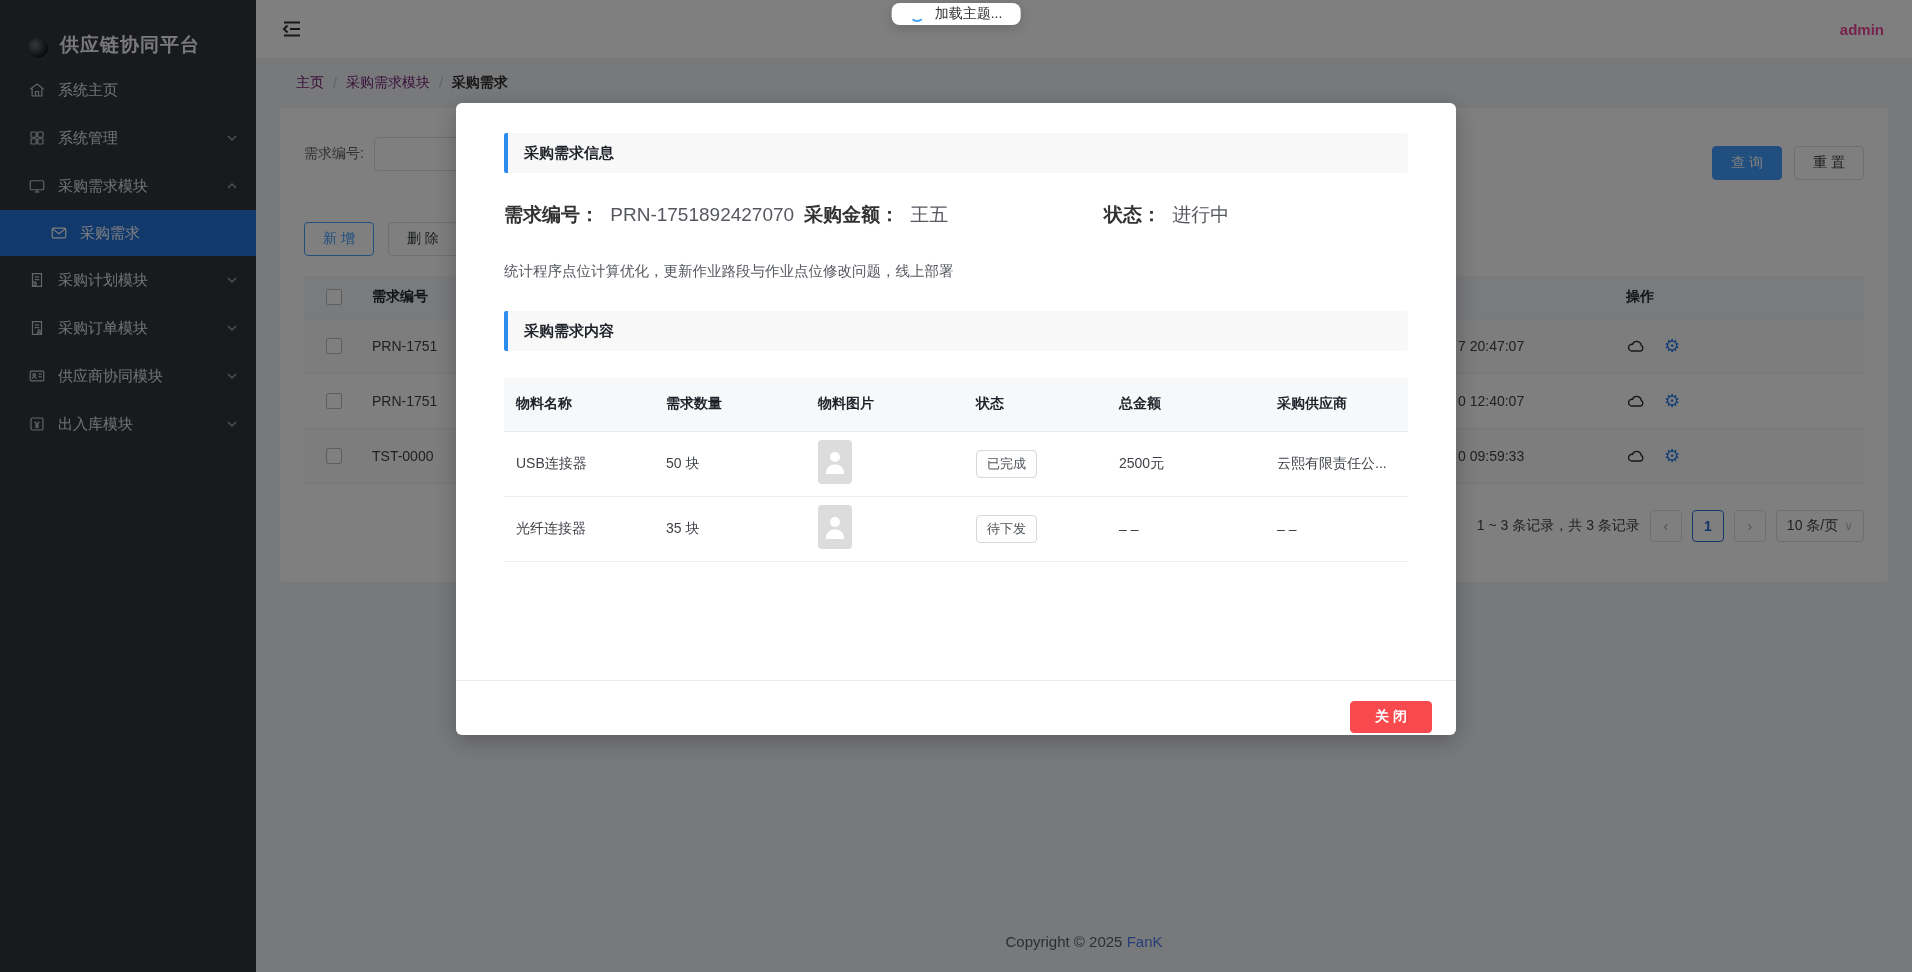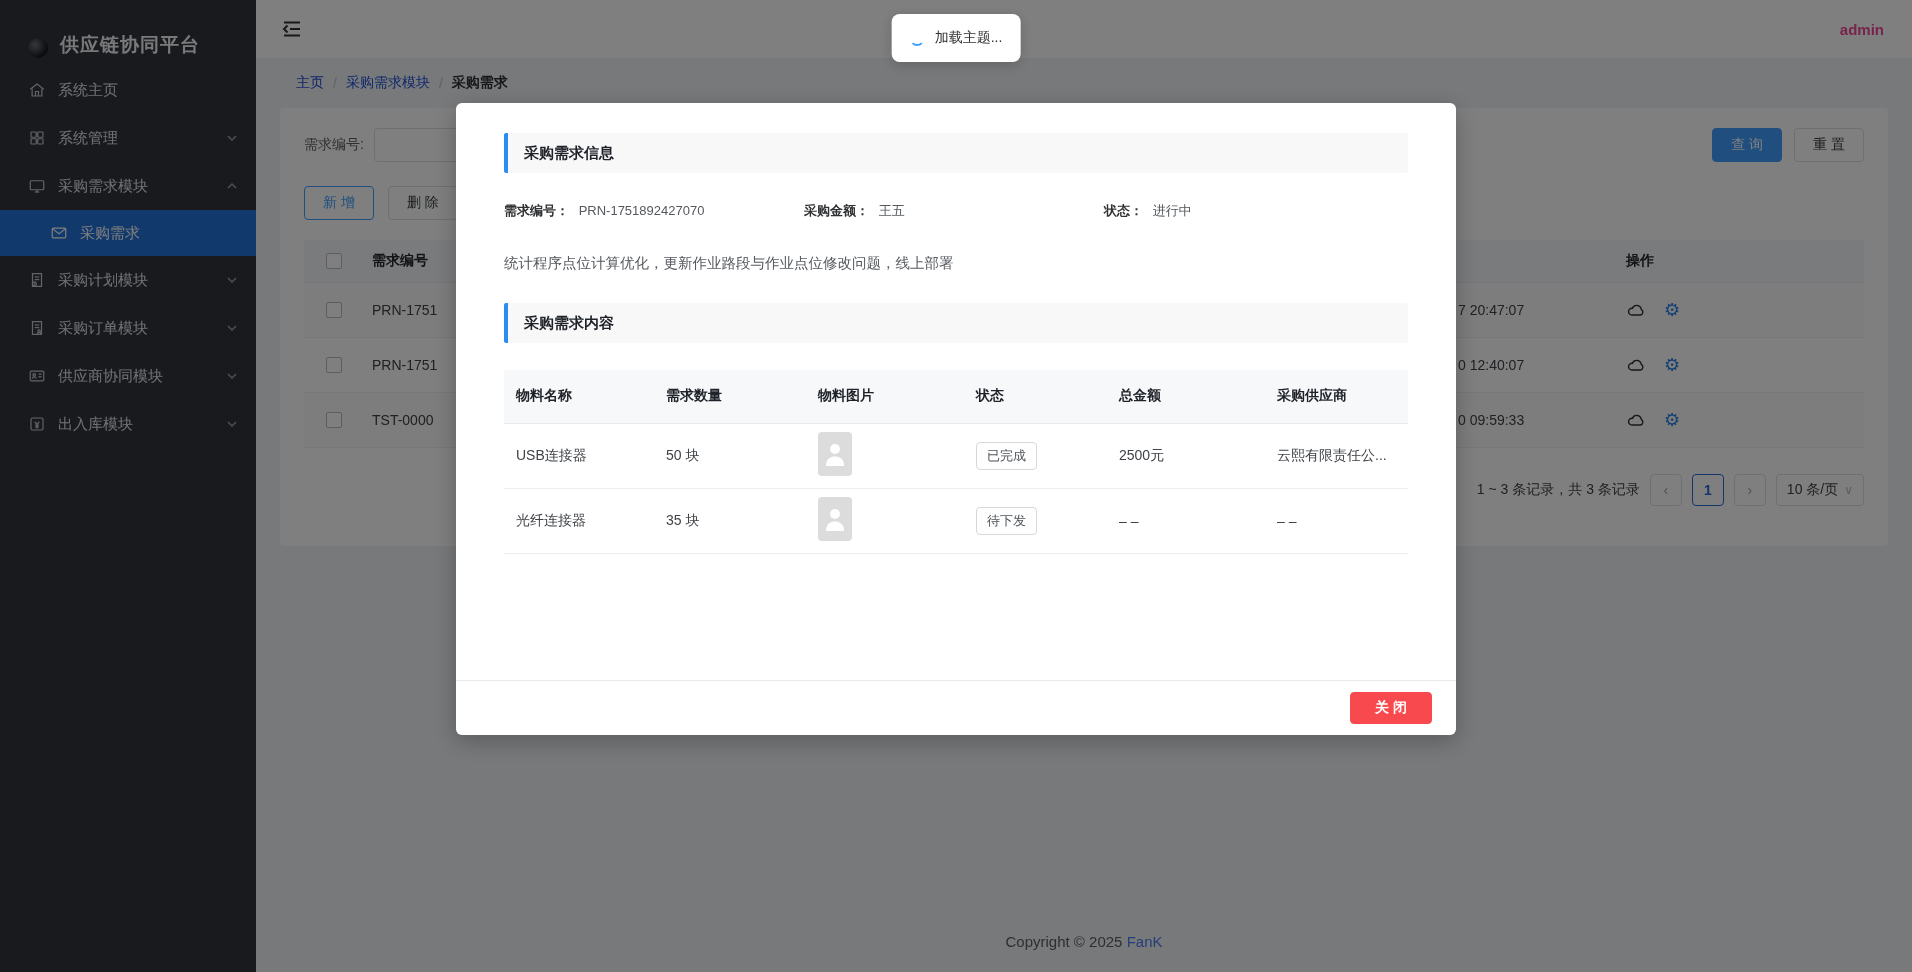--- a/index.html
+++ b/index.html
@@ -24,30 +24,30 @@
   svg.icon { display:block; width:100%; height:100%; }
 
   
   .main { flex:1 1 auto; display:flex; flex-direction:column; height:100%; position:relative; }
   .topbar { height:58px; background:#ffffff; display:flex; align-items:center; padding:0 28px 0 24px; flex:0 0 58px; }
   .collapse-btn { width:24px; height:24px; color:#303133; cursor:pointer; }
   .topbar-right { margin-left:auto; font-weight:bold; font-size:15px; color:#ec4899; }
 
   .content { flex:1 1 auto; padding:16px 24px 0 24px; }
   .breadcrumb { display:flex; align-items:center; gap:9px; font-size:14px; padding-left:16px; }
-  .breadcrumb .bc-link { color:#1d4ed8; cursor:pointer; }
+  .breadcrumb .bc-link { color:#701a75; cursor:pointer; }
   .breadcrumb .bc-sep { color:#c0c4cc; }
   .breadcrumb .bc-current { color:#303133; font-weight:bold; }
 
   .card { background:#ffffff; border-radius:4px; margin-top:16px; padding:20px 24px 40px 24px; }
   .search-row { display:flex; align-items:center; }
   .search-label { color:#606266; margin-right:10px; }
   .search-input { width:240px; height:34px; border:1px solid #dcdfe6; border-radius:4px; background:#fff; padding:0 10px; font-size:14px; outline:none; }
   .search-actions { margin-left:auto; display:flex; gap:12px; }
-  .btn { height:34px; padding:0 18px; border-radius:4px; font-size:14px; cursor:pointer; border:1px solid #dcdfe6; background:#fff; color:#3b3e43; display:inline-flex; align-items:center; justify-content:center; }
+  .btn { height:34px; padding:0 18px; border-radius:4px; font-size:14px; cursor:pointer; border:1px solid #dcdfe6; background:#fff; color:#3b3e43; display:inline-flex; align-items:center; justify-content:center;margin-top:18px; }
   .btn.primary { background:#409eff; border-color:#409eff; color:#fff; }
   .btn.plain-primary { background:#fff; border-color:#409eff; color:#409eff; }
   .btn.danger { background:#f7494e; border-color:#f7494e; color:#fff; font-weight:bold; }
   .toolbar-row { display:flex; gap:14px; margin-top:24px; }
 
   
   .lst { margin-top:20px; border-bottom:1px solid #ebeef5; }
   .lst-row { display:flex; align-items:center; border-top:1px solid #ebeef5; height:55px; font-size:14px; color:#3f4247; }
   .lst-row.head { height:42px; background:#f5f7fa; font-weight:bold; color:#25282d; border-top:none; }
   .lst-row.stripe { background:#fafafa; }
@@ -66,32 +66,32 @@
   .pg-btn.page { color:#2b6cd4; border-color:#2b6cd4; font-weight:bold; }
   .pg-size { height:32px; border:1px solid #dcdfe6; border-radius:4px; background:#fff; display:flex; align-items:center; padding:8px 10px; gap:6px; cursor:pointer; color:#3f4247; }
   .pg-size .caret { color:#b6babf; font-size:12px; }
 
   .copyright { position:absolute; bottom:22px; left:0; right:0; text-align:center; color:#5b6066; font-size:15px; }
   .copyright .brand { color:#4d7df0; cursor:pointer; }
 
   
   .overlay { position:fixed; inset:0; background:rgba(0,0,0,0.5); z-index:100; }
 
-  .toast { position:fixed; top:14px; left:50%; transform:translateX(-50%); z-index:300; background:#fff; border-radius:8px; box-shadow:0 3px 14px rgba(0,0,0,.18); padding:15px 18px; display:flex; align-items:center; gap:10px; font-size:14px; color:#303133; }
+  .toast { position:fixed; top:3px; left:50%; transform:translateX(-50%); z-index:300; background:#fff; border-radius:8px; box-shadow:0 3px 14px rgba(0,0,0,.18); padding:2px 18px; display:flex; align-items:center; gap:10px; font-size:14px; color:#303133; }
   .spinner { width:15px; height:15px; border:2px solid transparent; border-bottom-color:#409eff; border-radius:50%; animation:spin 1s linear infinite; }
   @keyframes spin { to { transform:rotate(360deg); } }
 
   .dialog { position:fixed; top:103px; left:50%; margin-left:-500px; width:1000px; height:632px; background:#fff; border-radius:6px; box-shadow:0 6px 24px rgba(0,0,0,.25); z-index:200; display:flex; flex-direction:column; }
   .dlg-header { padding:22px 30px 0 48px; display:flex; align-items:flex-start; }
   .dlg-title { font-size:17px; font-weight:bold; color:#1f2329; }
   .dlg-close { margin-left:auto; width:20px; height:20px; color:#909399; cursor:pointer; }
   .dlg-body { flex:1 1 auto; padding:30px 48px 0 48px; }
   .sec-bar { height:40px; background:#f8f8f9; border-left:4px solid #2d8cf0; border-radius:2px; display:flex; align-items:center; padding-left:16px; font-size:15px; font-weight:bold; color:#1f2329; }
   .fields-row { display:flex; margin:29px 0 28px 0; }
-  .field { width:300px; flex:0 0 300px; font-size:13px; }
+  .field { width:300px; flex:0 0 300px; font-size:19px; }
   .field .f-label { font-weight:bold; color:#303133; }
   .field .f-value { color:#55585e; margin-left:6px; }
   .content-text { margin:34px 0 30px 0; color:#55585e; font-size:14.5px; }
   .dlg-table { width:100%; border-collapse:collapse; table-layout:fixed; margin-top:27px; }
   .dlg-table th { background:#f7f8fa; height:53px; text-align:left; font-size:14px; color:#1f2329; padding:0 12px; font-weight:bold; border-bottom:1px solid #e8eaec; }
   .dlg-table td { height:65px; font-size:14px; color:#3f4247; padding:0 12px; border-bottom:1px solid #ebedf0; }
   .tag { display:inline-block; padding:4px 10px; border:1px solid #d6d8db; border-radius:4px; background:#fefefe; color:#4e5358; font-size:13px; }
   .img-ph { width:34px; height:44px; }
   .dlg-footer { flex:0 0 55px; border-top:1px solid #e8eaec; display:flex; align-items:center; justify-content:flex-end; padding-right:24px; }
   .btn.close-btn { height:32px; padding:0 24px; }

